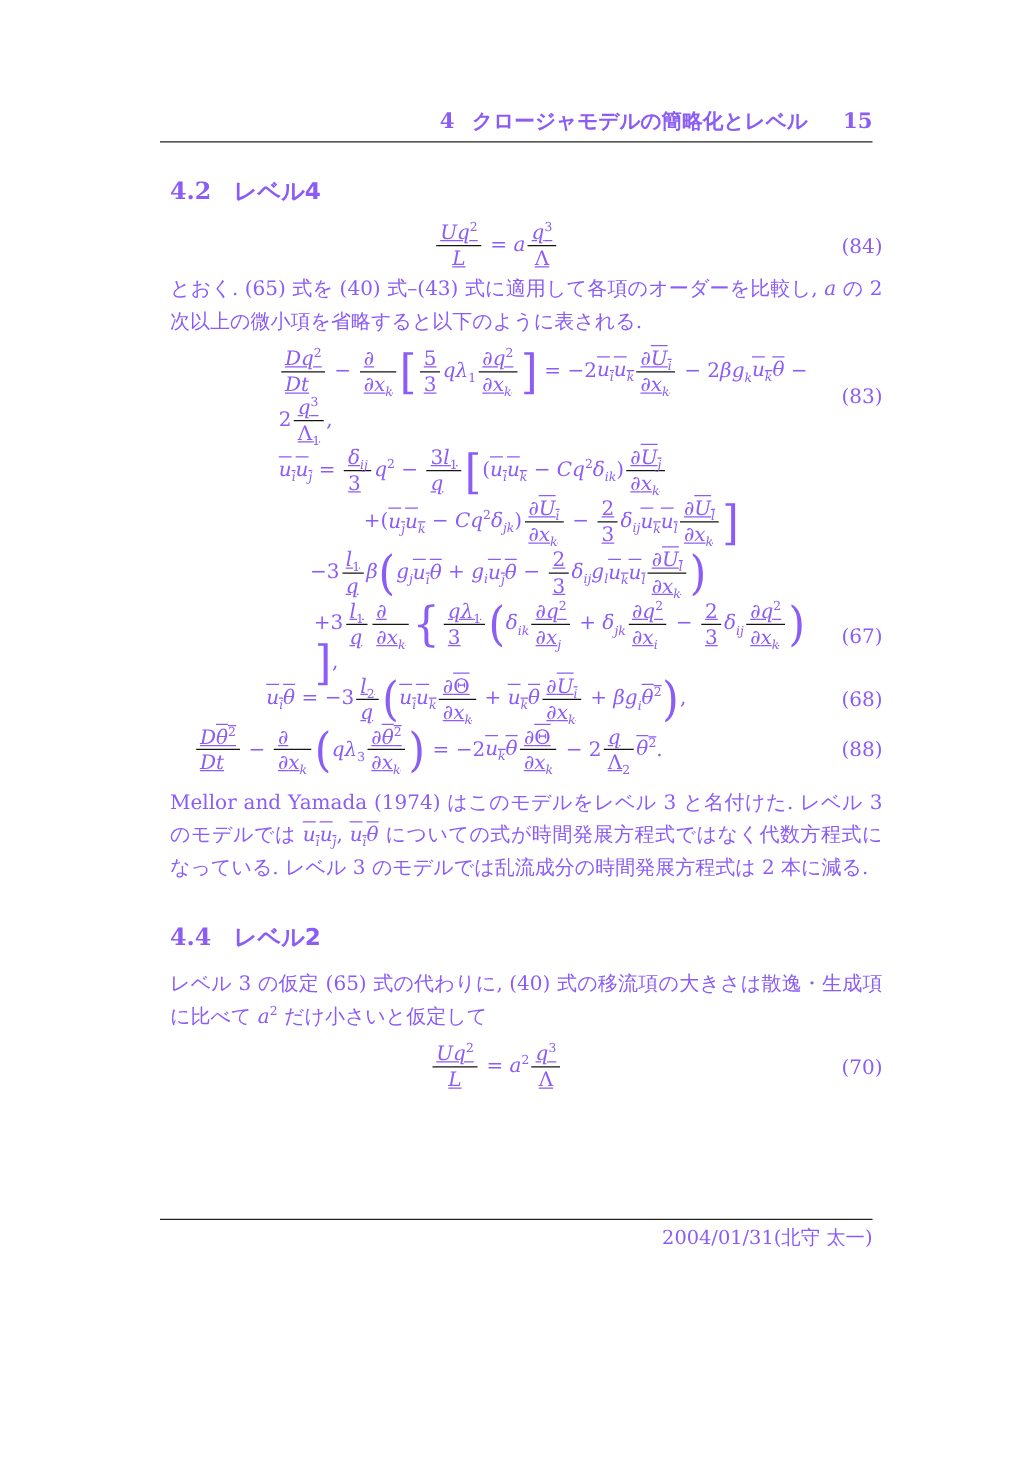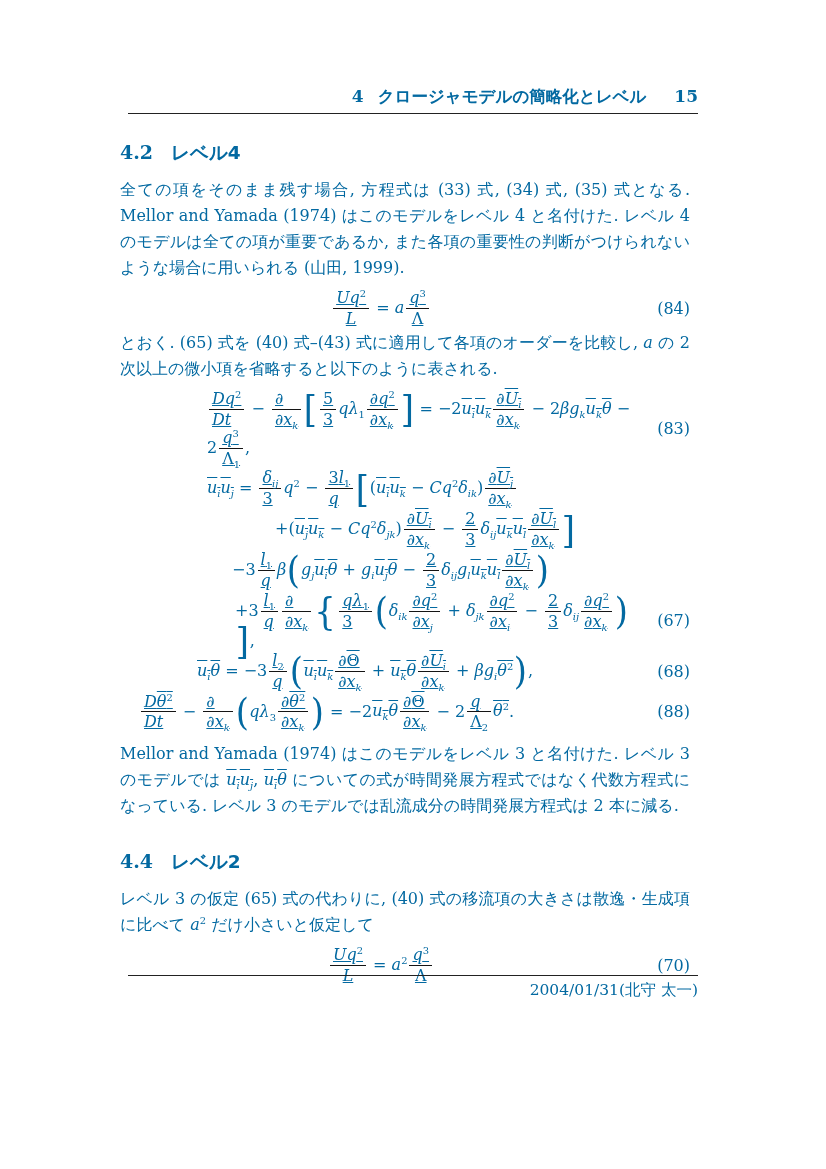--- a/index.html
+++ b/index.html
@@ -1,30 +1,30 @@
 <!DOCTYPE html>
 <html><head>
 <meta charset="utf-8">
 <style>
   html,body { margin:0; padding:0; background:#ffffff; }
   .page {
     position:relative; width:742px; height:1169px; background:#ffffff;
-    font-family:"DejaVu Serif", serif; color:#0369a1; overflow:hidden;
+    font-family:"DejaVu Serif", serif; color:#8b5cf6; overflow:hidden;
   }
   
   .header {
     position:absolute; left:128px; top:86px; width:570px;
     text-align:right; border-bottom:1.5px solid #222; padding-bottom:5px;
     white-space:nowrap;
   }
   .h-no { font-family:"DejaVu Serif", serif; font-weight:bold; font-size:17px; margin-right:14px; }
   .h-ttl { font-family:"DejaVu Sans", sans-serif; font-weight:bold; font-size:16.5px; }
   .h-pg { font-family:"DejaVu Serif", serif; font-weight:bold; font-size:17px; margin-left:28px; }
   
-  .content { position:absolute; left:120px; top:110px; width:570px; }
+  .content { position:absolute; left:136px; top:110px; width:570px; }
   .sec { margin:30px 0 12px 0; white-space:nowrap; }
   .sno { font-family:"DejaVu Serif", serif; font-weight:bold; font-size:19px; margin-right:18px; }
   .sttl { font-family:"DejaVu Sans", sans-serif; font-weight:bold; font-size:18.5px; }
   .para {
     margin:0 0 8px 0; font-size:16px; line-height:26px;
     text-align:justify; overflow-wrap:anywhere;
   }
   .para i, .eqbody i { font-family:"DejaVu Serif", serif; }
   
   .eqrow { display:flex; align-items:center; margin:2px 0; font-size:16px; }
@@ -54,21 +54,20 @@
 
   <div class="header">
     <span class="h-no">4</span><span class="h-ttl">クロージャモデルの簡略化とレベル</span><span class="h-pg">15</span>
   </div>
 
   <div class="content">
 
     <div class="sec">
       <span class="sno">4.2</span><span class="sttl">レベル4</span>
     </div>
-    <p class="para">全ての項をそのまま残す場合, 方程式は (33) 式, (34) 式, (35) 式となる. Mellor and Yamada (1974) はこのモデルをレベル 4 と名付けた. レベル 4 のモデルは全ての項が重要であるか, また各項の重要性の判断がつけられないような場合に用いられる (山田, 1999).</p>
 
 
     <div class="eqrow">
       <div class="eqbody center"><span class="f"><span class="fn"><i>Uq</i><sup>2</sup></span><span class="fd"><i>L</i></span></span> = <i>a</i><span class="f"><span class="fn"><i>q</i><sup>3</sup></span><span class="fd">Λ</span></span></div>
       <div class="eqno">(84)</div>
     </div>
 
     <p class="para">とおく. (65) 式を (40) 式–(43) 式に適用して各項のオーダーを比較し, <i>a</i> の 2 次以上の微小項を省略すると以下のように表される.</p>
 
     <div class="eqrow">

